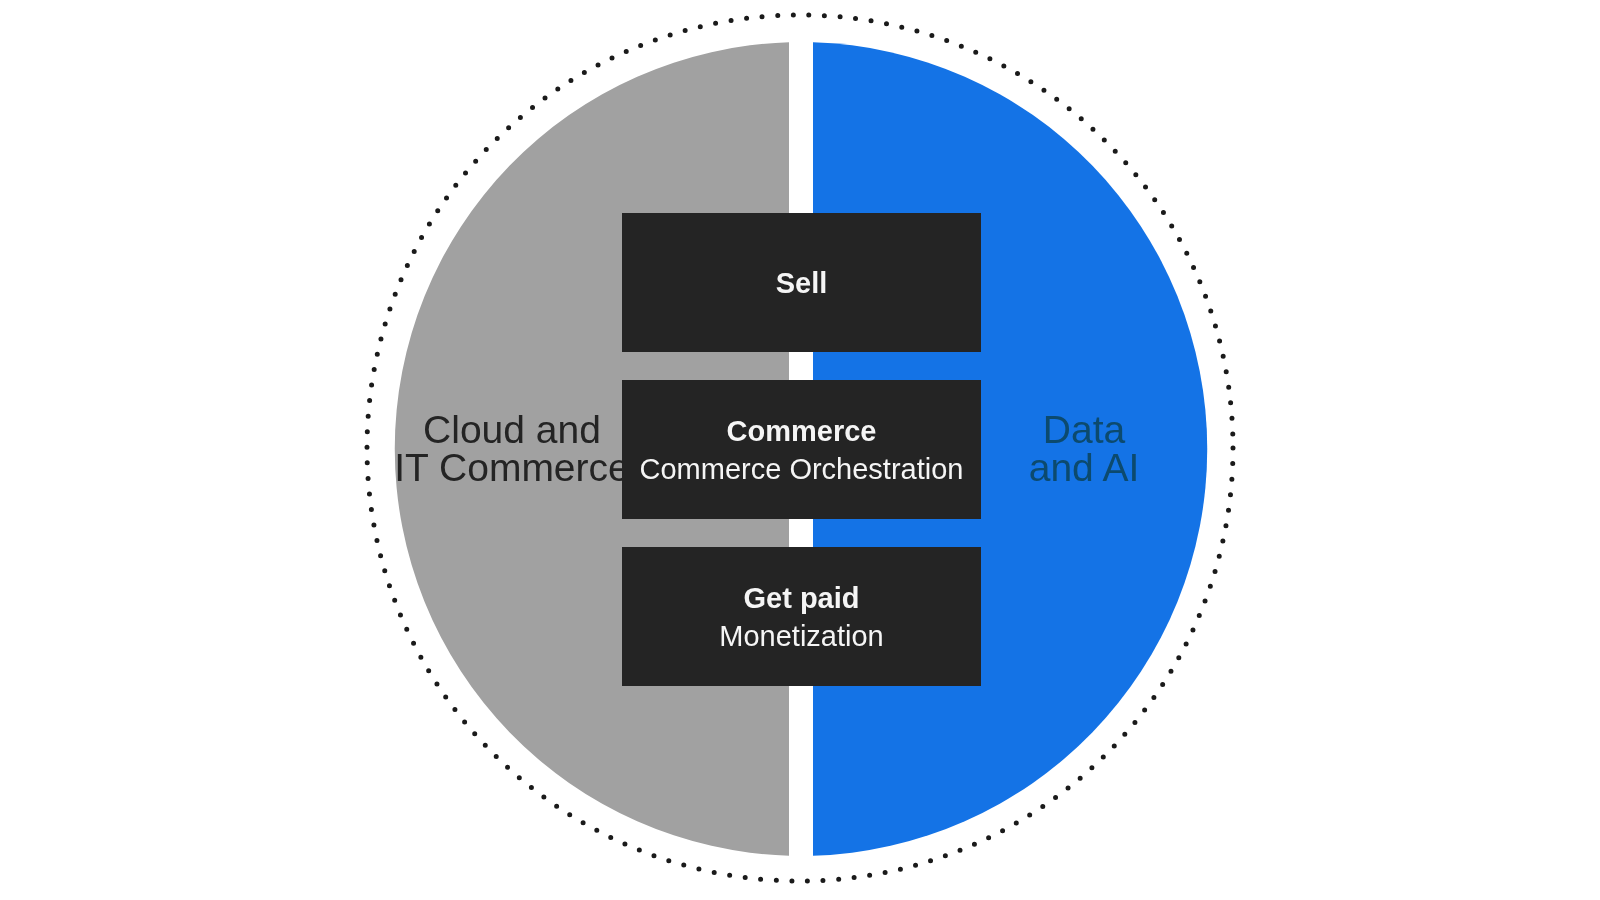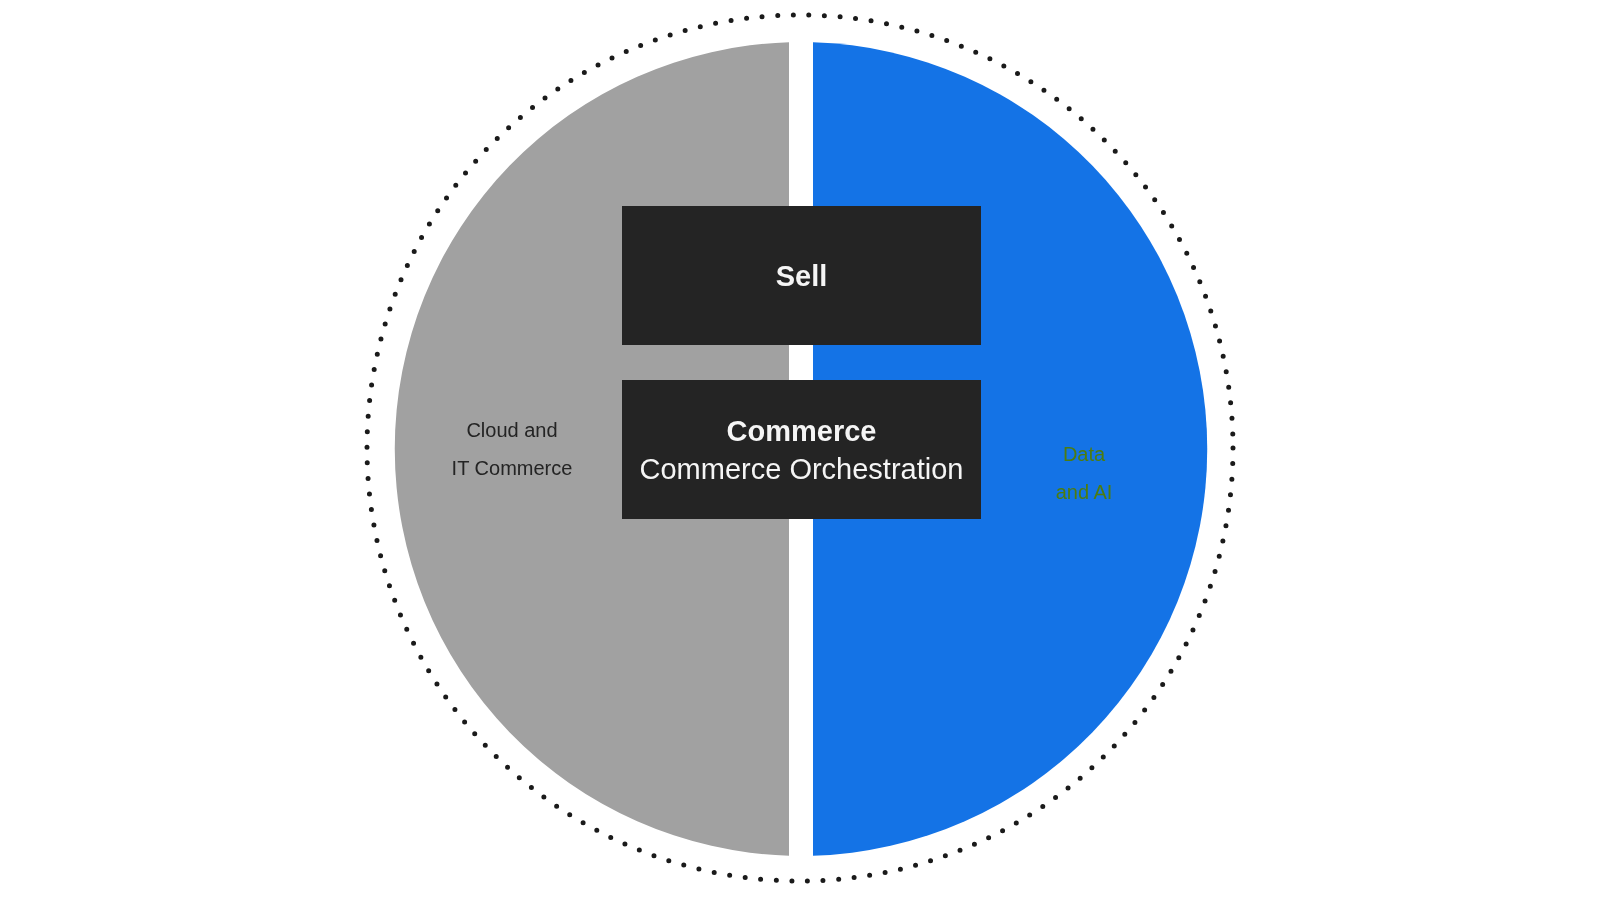--- a/index.html
+++ b/index.html
@@ -17,52 +17,51 @@
   }
   .stage svg {
     position: absolute;
     left: 0;
     top: 0;
   }
   .half-label {
     position: absolute;
     transform: translate(-50%, -50%);
     text-align: center;
-    font-size: 20px;
+    font-size: 39px;
     line-height: 38px;
     white-space: nowrap;
   }
   .half-label.left {
     left: 512px;
     top: 449px;
     color: #242424;
   }
   .half-label.right {
     left: 1084px;
     top: 449px;
-    color: #4d7c0f;
-    margin-top: 24px;
+    color: #0c4a6e;
   }
   .pillar {
     position: absolute;
     left: 622px;
     width: 359px;
     height: 139px;
     background: #242424;
     color: #f5f5f5;
     display: flex;
     flex-direction: column;
     align-items: center;
     justify-content: center;
     text-align: center;
     font-size: 29px;
     line-height: 38px;
   }
   .pillar .pillar-title { font-weight: bold; }
-  .pillar.p1 { top: 206px; }
+  .pillar.p1 { top: 213px; }
   .pillar.p2 { top: 380px; }
   .pillar.p3 { top: 547px; }
 </style>
 </head>
 <body>
 
 <div class="stage">
 
   <svg width="1600" height="900" viewBox="0 0 1600 900">
     <circle cx="800" cy="448" r="433" fill="none" stroke-width="5" stroke-linecap="round" stroke-dasharray="0 15.64" stroke="#1a1a1a"></circle>
@@ -82,14 +81,18 @@
 
   <div class="pillar p1">
     <div class="pillar-title">Sell</div>
   </div>
 
   <div class="pillar p2">
     <div class="pillar-title">Commerce</div>
     <div class="pillar-subtitle">Commerce Orchestration</div>
   </div>
 
+  <div class="pillar p3">
+    <div class="pillar-title">Get paid</div>
+    <div class="pillar-subtitle">Monetization</div>
+  </div>
 
 </div>
 
 </body></html>

